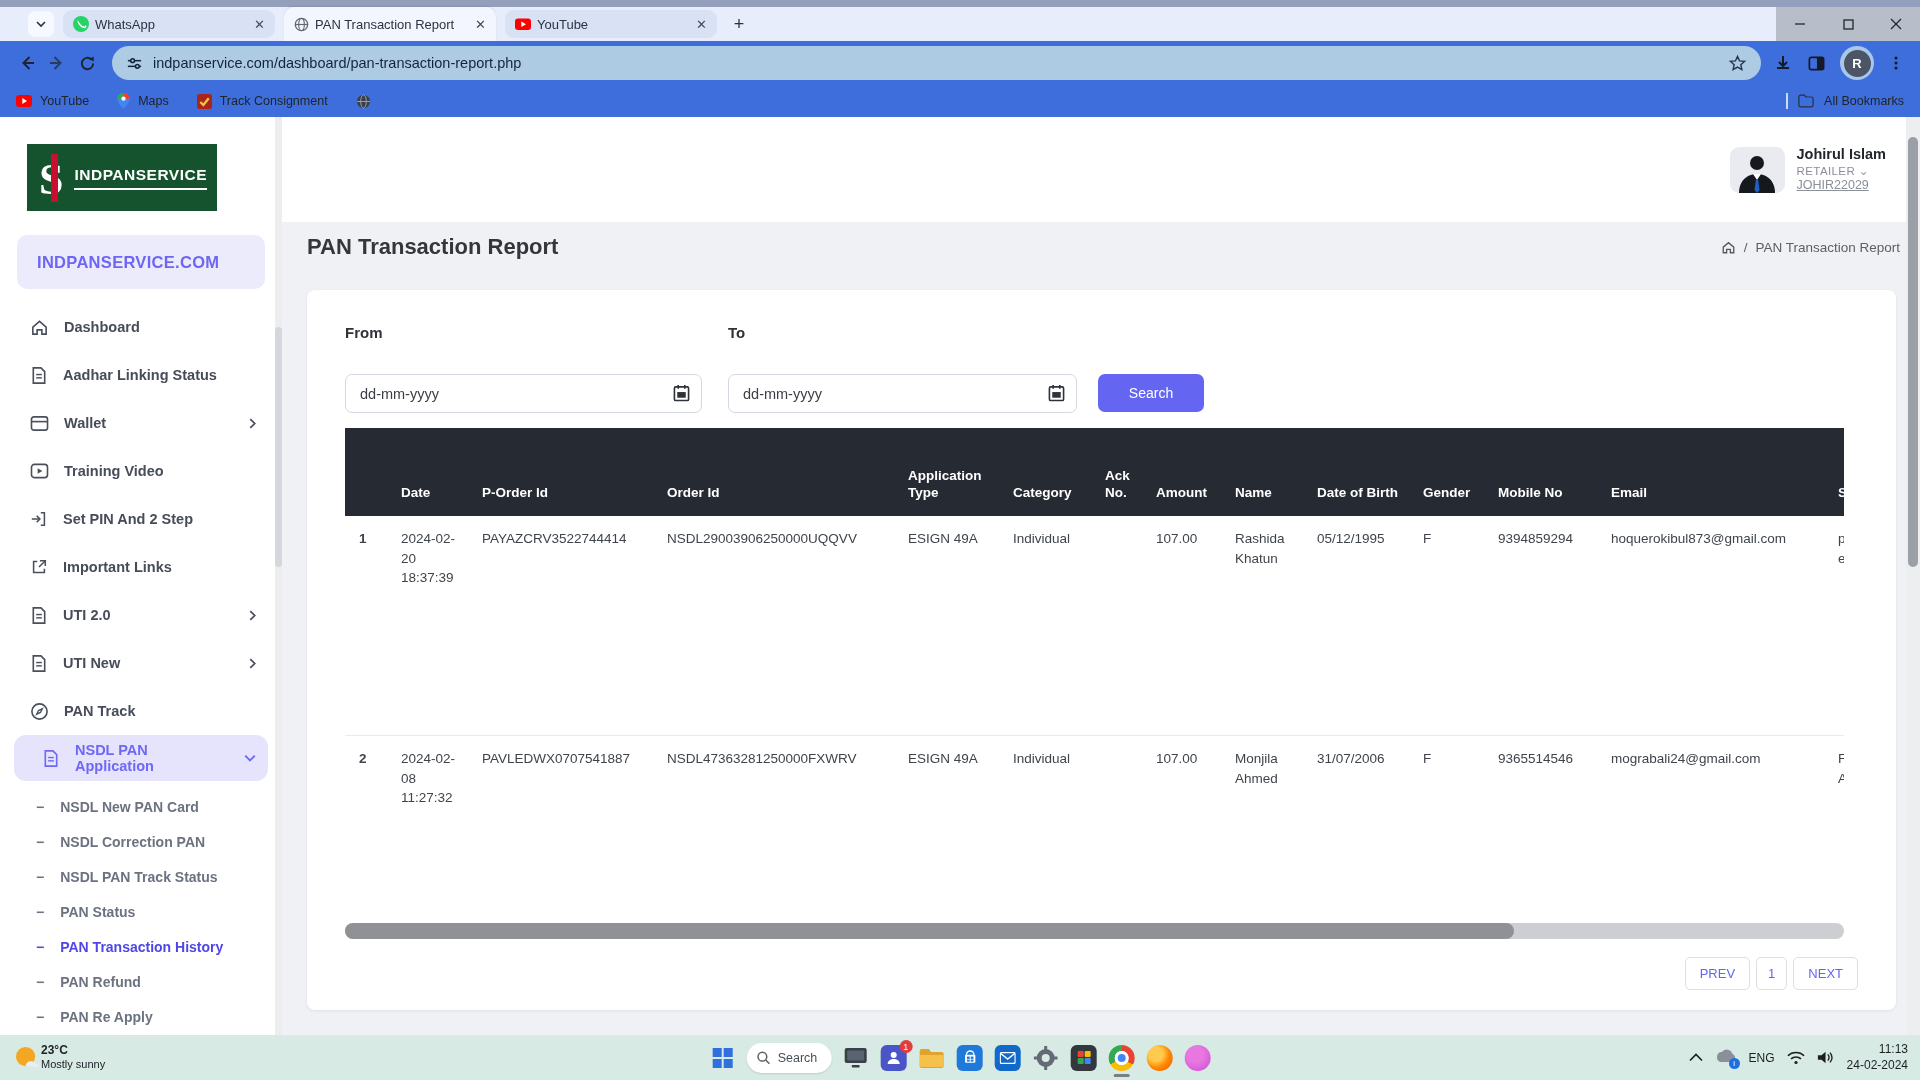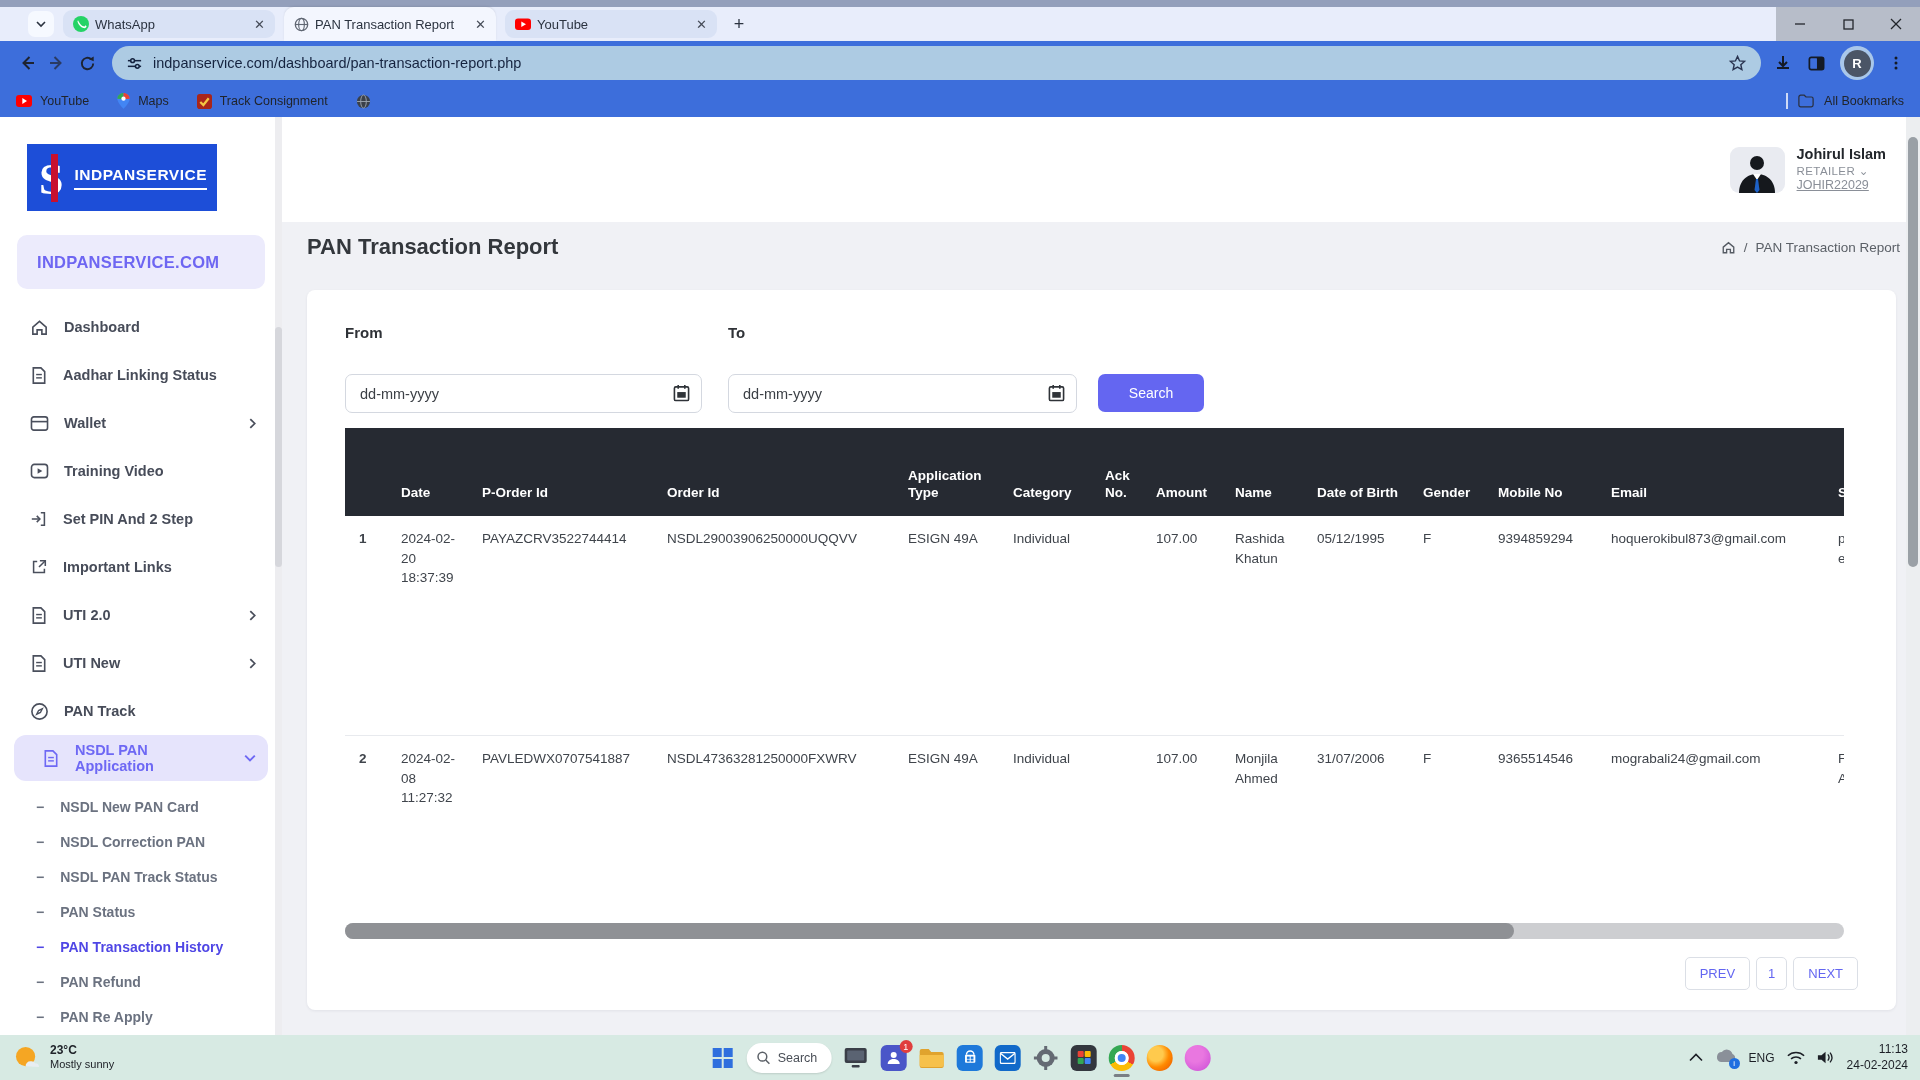--- a/index.html
+++ b/index.html
@@ -37,21 +37,21 @@
   .bm { display:flex; align-items:center; gap:8px; margin-right:28px; }
   .bm-right { margin-left:auto; display:flex; align-items:center; gap:10px; }
   .bm-sep { width:2px; height:16px; background:#e7edfa; opacity:.85; }
 
   
   .page { position:absolute; top:117px; left:0; width:1920px; height:918px; background:#f0f1f5; display:flex; }
 
   .sidebar { width:282px; height:100%; background:#fff; position:relative; flex:0 0 282px; }
   .side-scroll { position:absolute; top:0; right:0; width:7px; height:100%; background:#ededf0; }
   .side-thumb { position:absolute; top:210px; right:0; width:7px; height:240px; background:#d6d7dc; border-radius:4px; }
-  .logo-box { margin:27px 0 0 27px; width:190px; height:67px; background:#1d4ed8; display:flex; align-items:center; padding:0 10px; gap:20px; }
+  .logo-box { margin:27px 0 0 27px; width:190px; height:67px; background:#14532d; display:flex; align-items:center; padding:0 10px; gap:20px; }
   .logo-mark { position:relative; width:34px; height:48px; }
   .logo-s { position:absolute; left:2px; top:0; color:#fff; font-size:44px; font-weight:700; font-family:"Liberation Serif",serif; }
   .logo-bar { position:absolute; left:14px; top:0; width:7px; height:48px; background:#c8102e; }
   .logo-word { color:#fff; font-size:15.5px; font-weight:700; letter-spacing:.5px; border-bottom:2px solid #fff; padding-bottom:4px; }
   .site-pill { margin:24px 17px 0 17px; height:54px; background:#ecebfc; border-radius:10px;
     display:flex; align-items:center; padding-left:20px; color:#6e66f2; font-weight:700; font-size:16.5px; letter-spacing:.3px; }
   .nav { margin-top:14px; }
   .nav-item { height:48px; display:flex; align-items:center; padding:0 24px 0 30px; gap:15px; color:#474c59; font-size:14.5px; font-weight:600; }
   .nav-item .grow { flex:1; }
   .nav-item.active { margin:0 14px; padding:0 12px 0 28px; height:46px; background:#e6e4fc; border-radius:12px; color:#6e68f4; }
@@ -106,21 +106,21 @@
   .pager { margin-top:18px; display:flex; justify-content:flex-end; gap:6px; }
   .pbtn { height:33px; padding:0 14px; background:#fff; border:1px solid #dbdfe6; border-radius:5px;
     color:#6366f1; font-size:13px; display:flex; align-items:center; font-family:"Liberation Sans",sans-serif; }
   .pbtn.num { padding:0 11px; }
 
   .page-scroll { position:absolute; top:117px; right:0; width:14px; height:918px; background:#eceef0; }
   .page-thumb { position:absolute; top:20px; left:2px; width:10px; height:430px; background:#9aa0a6; border-radius:5px; }
 
   
   .taskbar { position:absolute; left:0; bottom:0; width:1920px; height:45px; background:#d7eae3; }
-  .weather { position:absolute; left:14px; top:0; height:45px; display:flex; align-items:center; gap:9px; }
+  .weather { position:absolute; left:14px; top:0; height:45px; display:flex; align-items:center; }
   .wtexts { line-height:1.25; color:#20242a; }
   .wtemp { font-size:12px; font-weight:600; }
   .wcond { font-size:11px; }
   .tb-center { position:absolute; left:50%; top:0; transform:translateX(-50%); height:45px; display:flex; align-items:center; gap:11px; }
   .tb-search { height:30px; background:#fff; border-radius:15px; display:flex; align-items:center; gap:7px; padding:0 14px 0 10px;
     font-size:12.5px; color:#4a4f57; box-shadow:0 1px 2px rgba(0,0,0,.12); }
   .appico { width:27px; height:27px; display:flex; align-items:center; justify-content:center; position:relative; }
   .badge { position:absolute; top:-4px; right:-5px; width:13px; height:13px; border-radius:50%; background:#e03e3e; color:#fff;
     font-size:9px; display:flex; align-items:center; justify-content:center; }
   .active-line { position:absolute; bottom:-6px; left:50%; transform:translateX(-50%); width:16px; height:3px; border-radius:2px; background:#7a7f85; }

